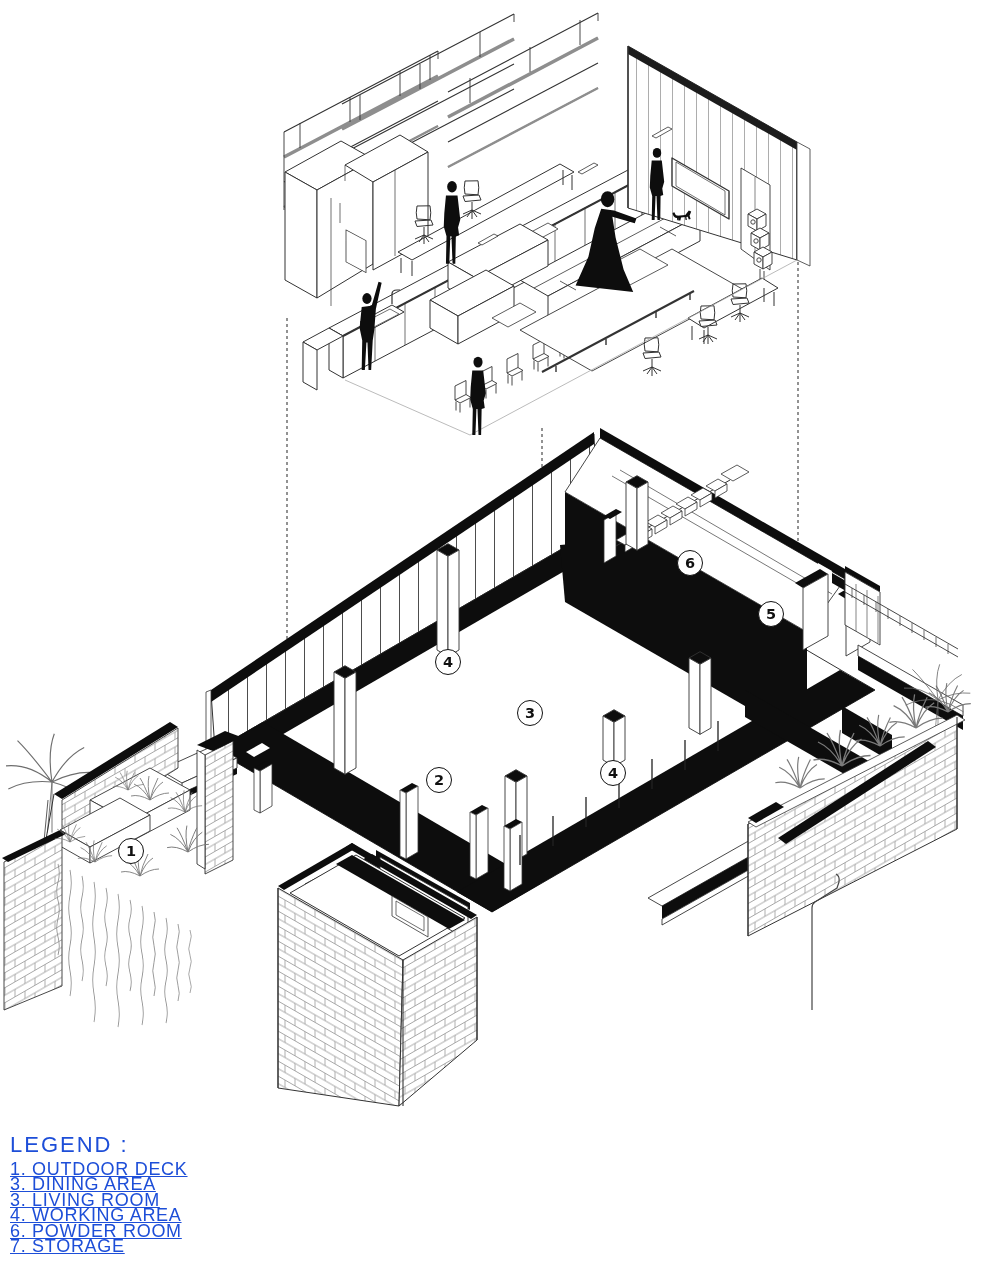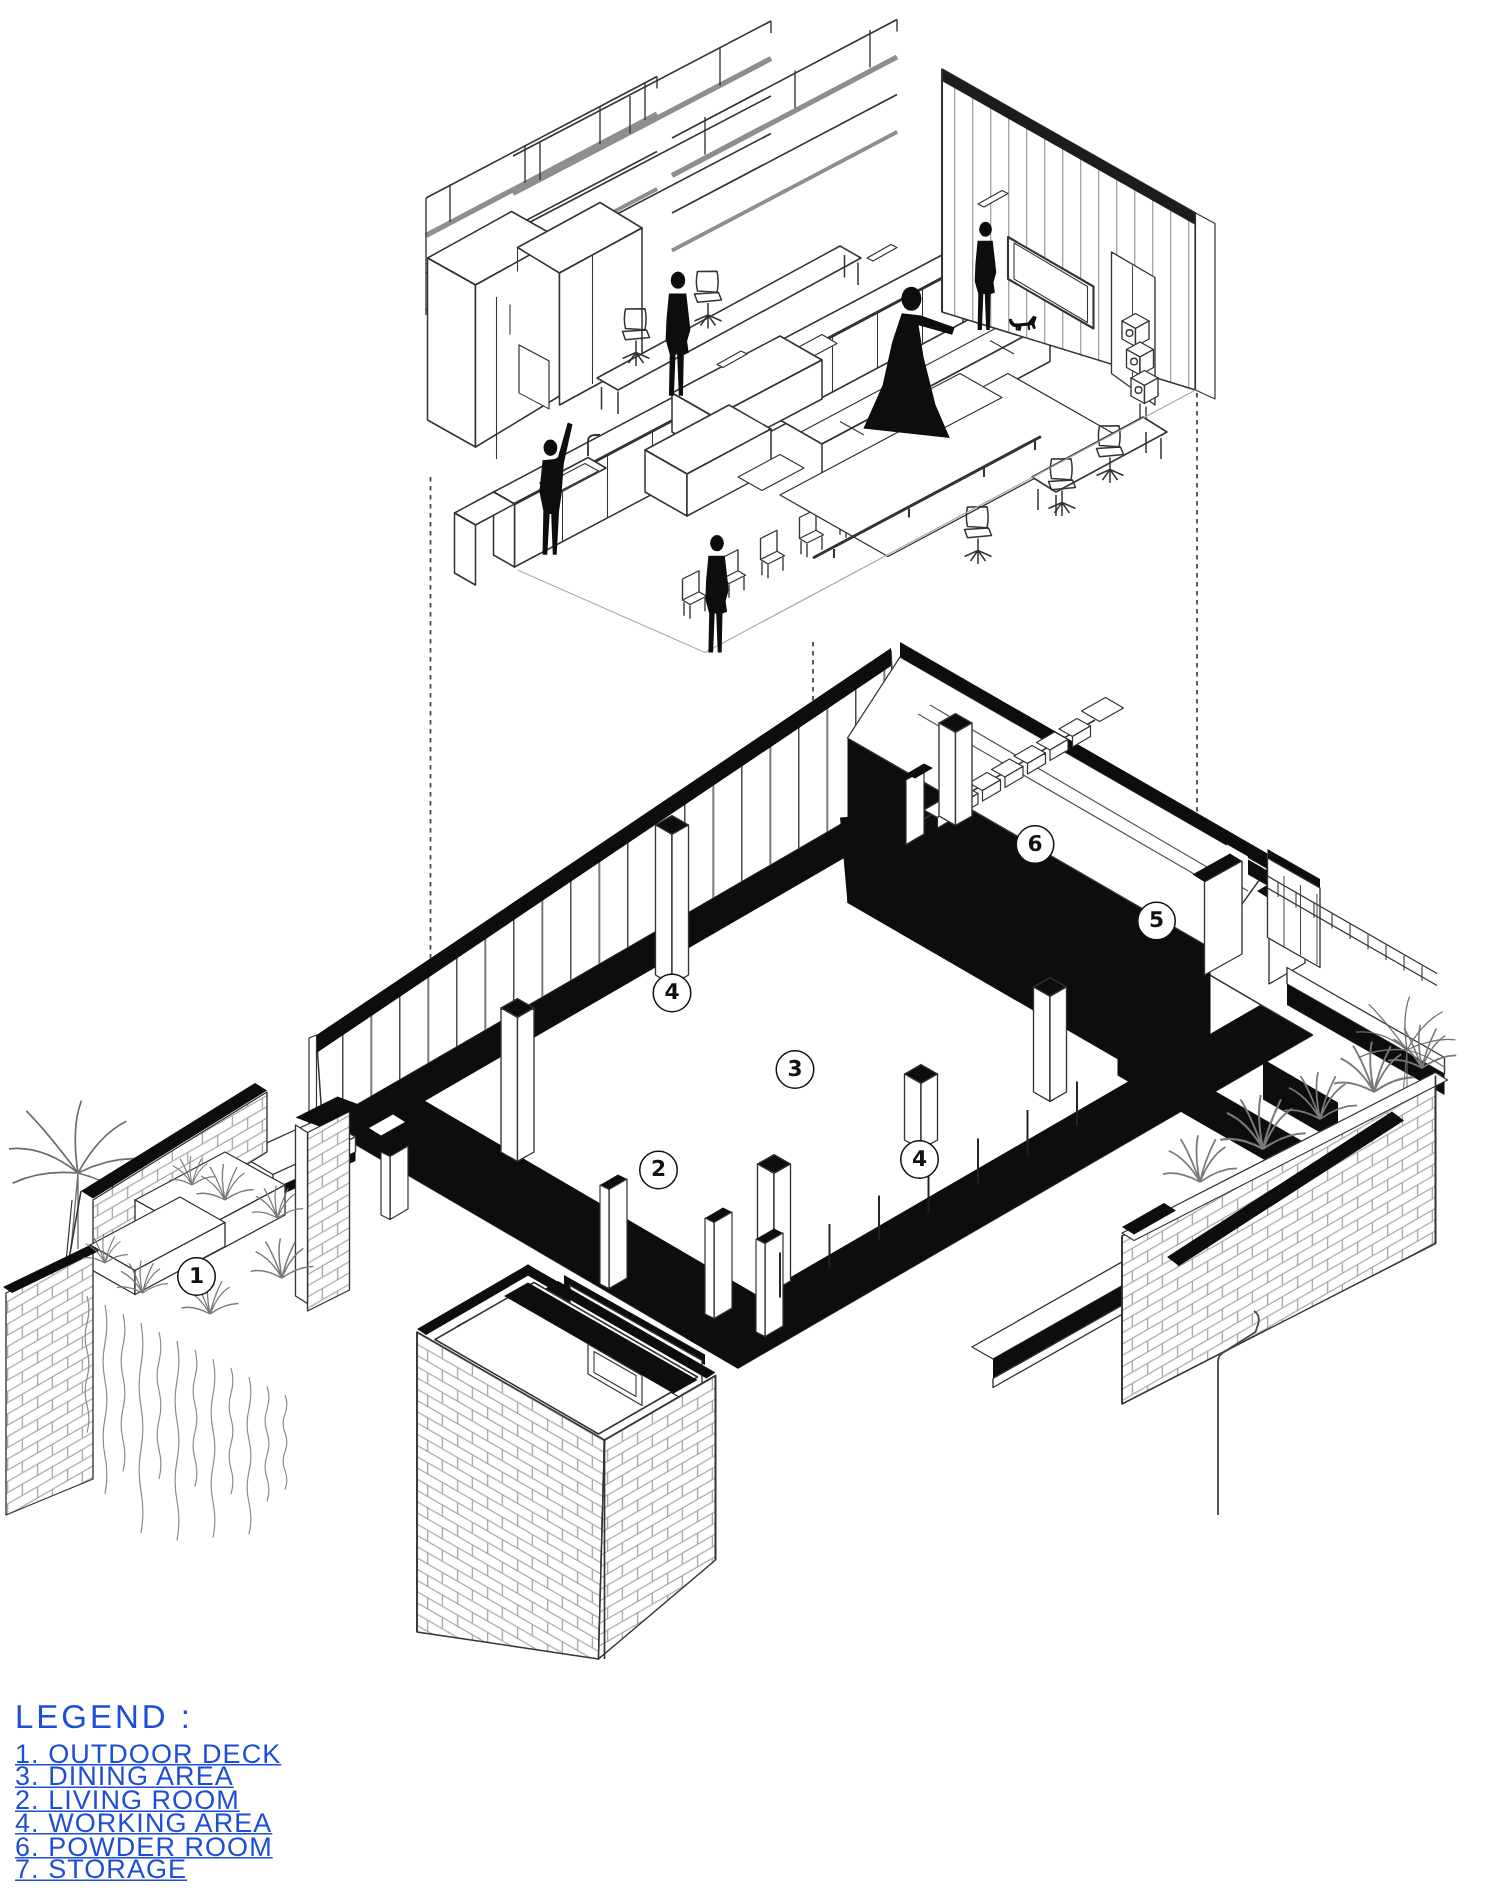--- a/index.html
+++ b/index.html
@@ -451,20 +451,20 @@
     </div>
 <div class="callout" style="left:677px;top:550px;">
       <span>6</span>
     </div>
 
 <div id="legend">
   <div class="lg-title">LEGEND :</div>
   <ul>
     <li>1. OUTDOOR DECK</li>
     <li>3. DINING AREA</li>
-    <li>2. LIVING ROOM</li>
+    <li>3. LIVING ROOM</li>
     <li>4. WORKING AREA</li>
     <li>6. POWDER ROOM</li>
     <li>7. STORAGE</li>
   </ul>
 </div>
 
 </div>
 
 </body></html>

